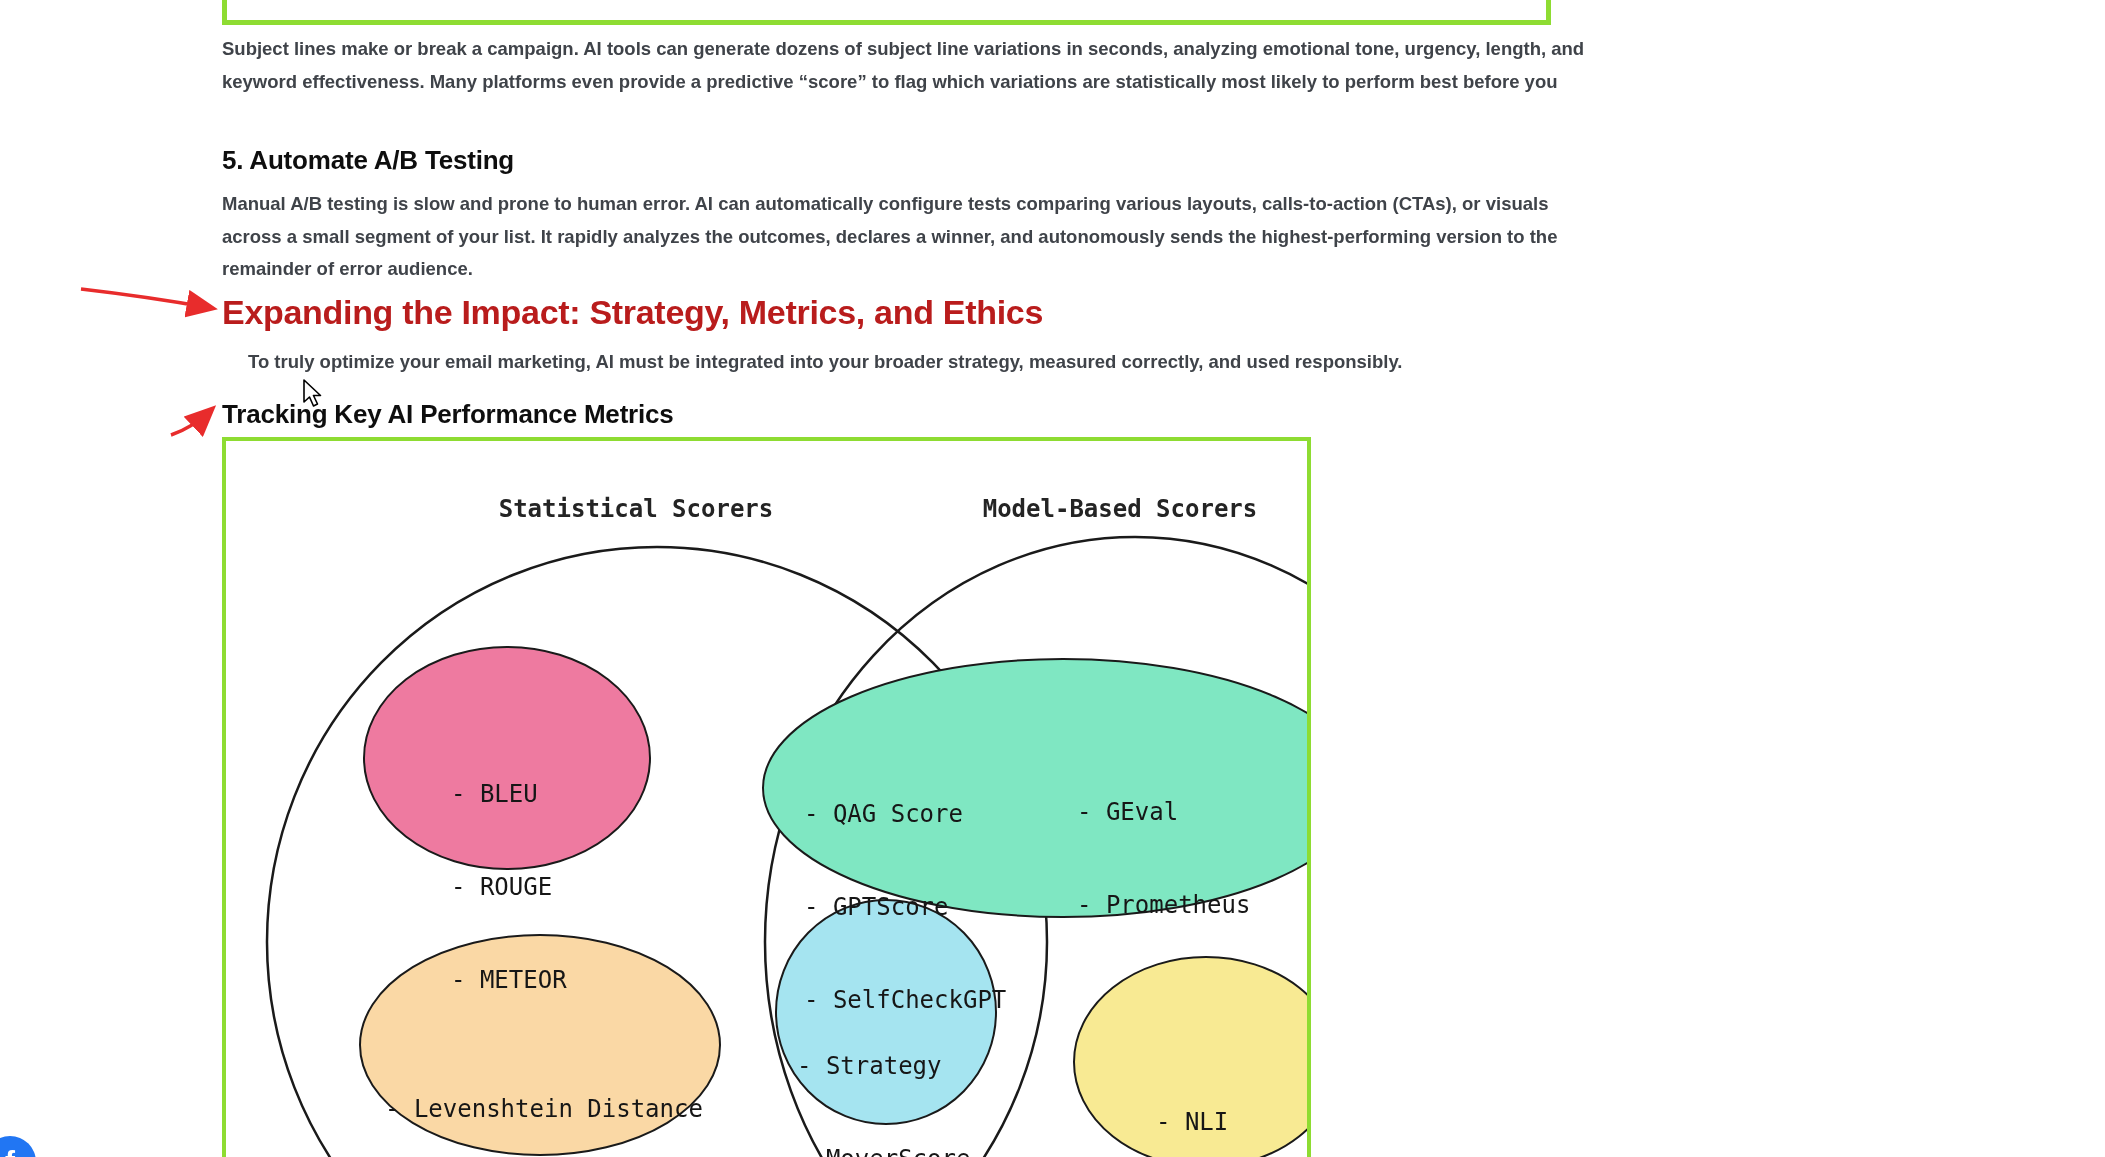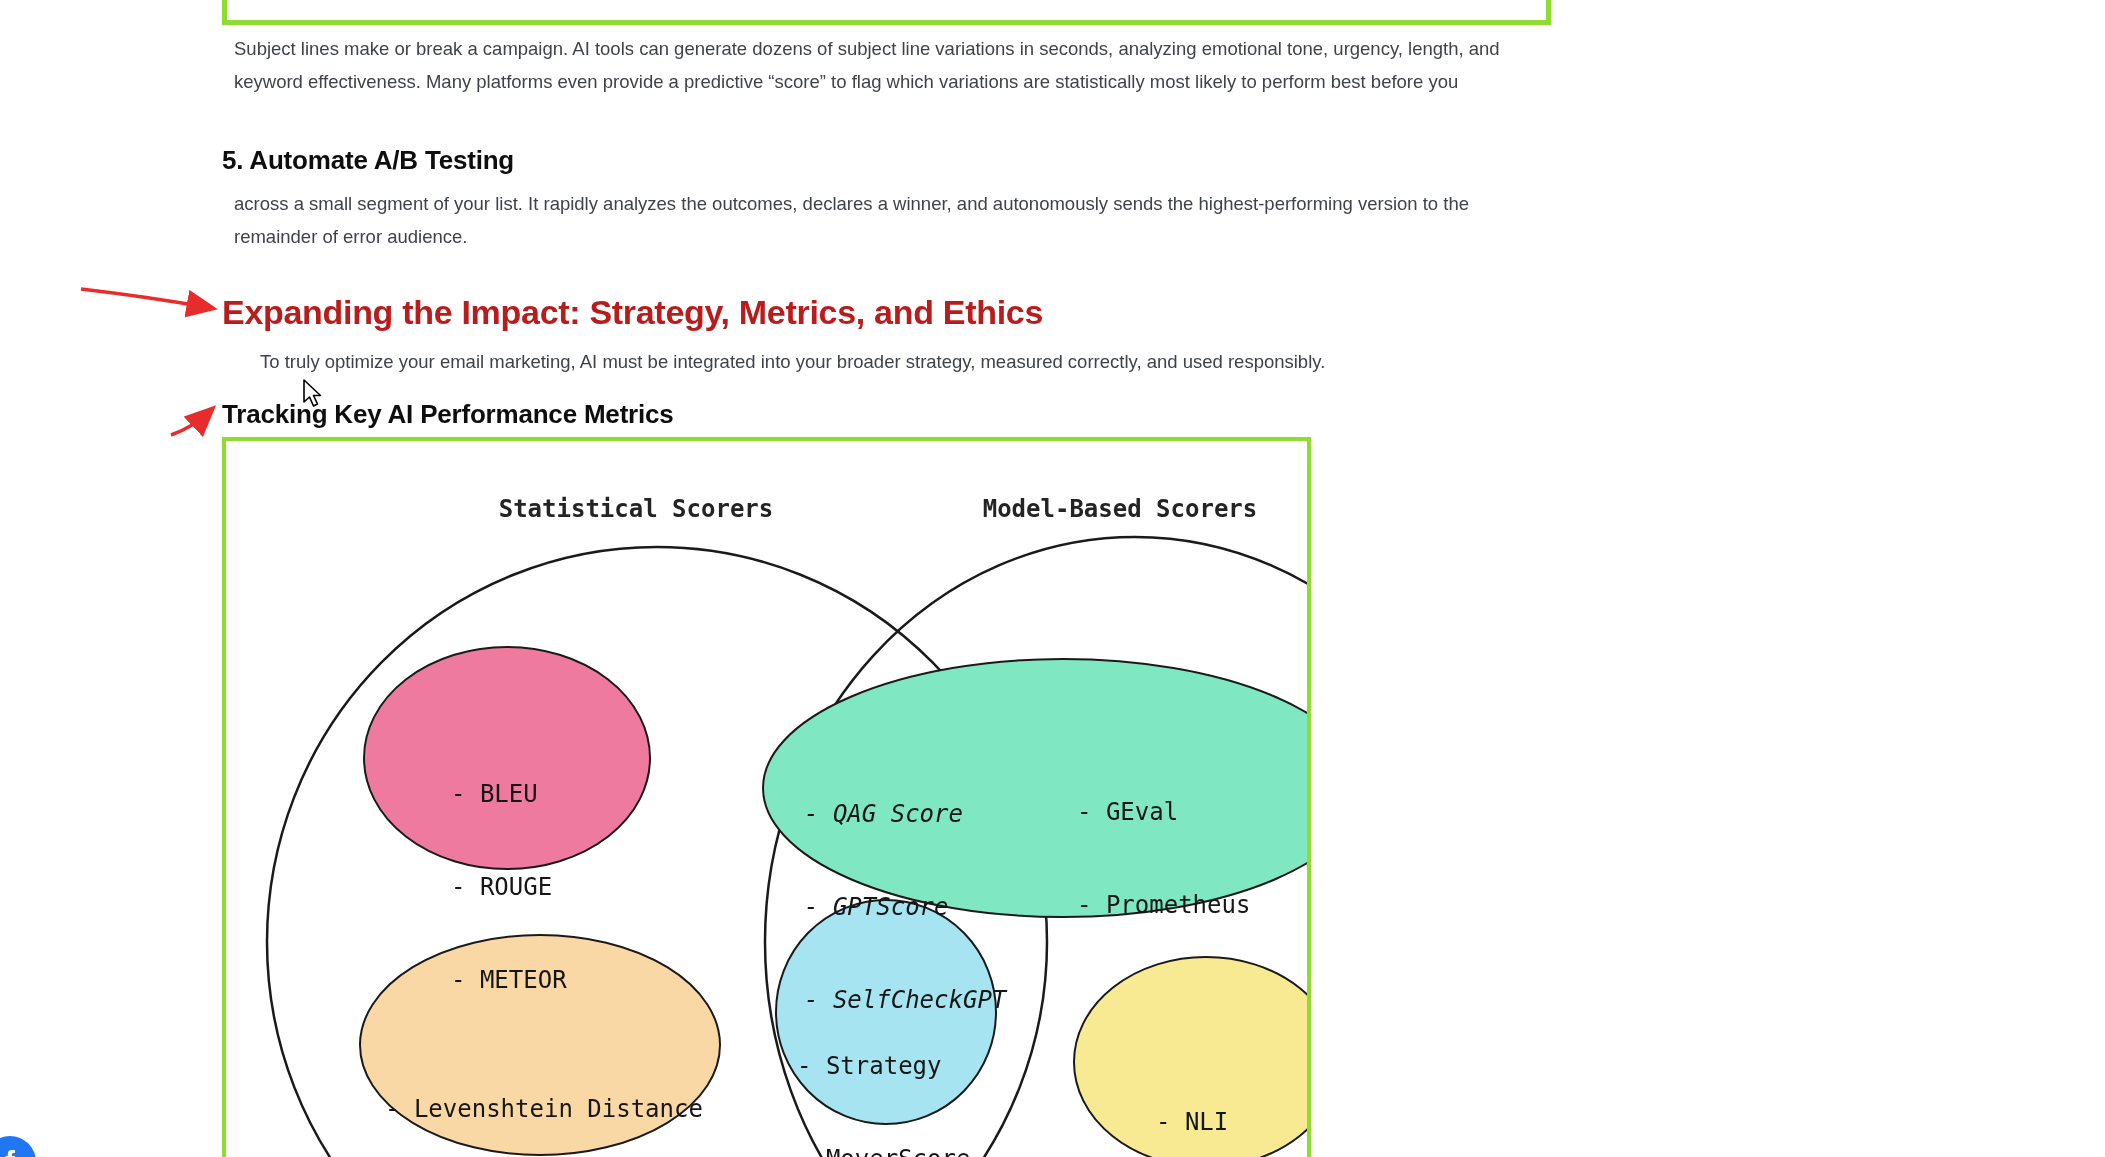--- a/index.html
+++ b/index.html
@@ -7,21 +7,21 @@
     width:2105px;height:1157px;overflow:hidden;position:relative;
     background:#ffffff;font-family:"Liberation Sans",sans-serif;
   }
   .abs{position:absolute;}
   
   .prev-figure{
     left:222px;top:0;width:1329px;height:25px;box-sizing:border-box;
     border-left:5px solid #8edc32;border-right:5px solid #8edc32;border-bottom:5px solid #8edc32;
   }
   .para{
-    left:234px;font-size:18.5px;line-height:32.5px;color:#3f4349;white-space:nowrap;
+    left:222px;font-size:18.5px;line-height:32.5px;color:#3f4349;white-space:nowrap;font-weight:bold;
   }
   .h2{
     left:222px;font-size:34px;line-height:38px;font-weight:bold;color:#b91c1c;white-space:nowrap;
     letter-spacing:-0.3px;
   }
   .h3{
     left:222px;font-size:26px;line-height:34px;font-weight:bold;color:#0e0e0e;white-space:nowrap;
     letter-spacing:-0.2px;
   }
   
@@ -52,20 +52,21 @@
 <div class="abs prev-figure"></div>
 
 <div class="abs para" style="top:33px;">
   <div>Subject lines make or break a campaign. AI tools can generate dozens of subject line variations in seconds, analyzing emotional tone, urgency, length, and</div>
   <div>keyword effectiveness. Many platforms even provide a predictive “score” to flag which variations are statistically most likely to perform best before you</div>
 </div>
 
 <div class="abs h3" style="top:143px;">5. Automate A/B Testing</div>
 
 <div class="abs para" style="top:188px;">
+  <div>Manual A/B testing is slow and prone to human error. AI can automatically configure tests comparing various layouts, calls-to-action (CTAs), or visuals</div>
   <div>across a small segment of your list. It rapidly analyzes the outcomes, declares a winner, and autonomously sends the highest-performing version to the</div>
   <div>remainder of error audience.</div>
 </div>
 
 <div class="abs h2" style="top:293px;">Expanding the Impact: Strategy, Metrics, and Ethics</div>
 
 <div class="abs para" style="top:346px;margin-left:26px;">
   <div>To truly optimize your email marketing, AI must be integrated into your broader strategy, measured correctly, and used responsibly.</div>
 </div>
 
@@ -100,21 +101,21 @@
 
   <div class="venn-title" style="left:260px;top:52px;">Statistical Scorers</div>
   <div class="venn-title" style="left:744px;top:52px;">Model-Based Scorers</div>
 
   <div class="venn-list" style="left:225px;top:276px;">
     <div>- BLEU</div>
     <div>- ROUGE</div>
     <div>- METEOR</div>
   </div>
 
-  <div class="venn-list" style="left:578px;top:296px;font-style:italic;">
+  <div class="venn-list" style="left:578px;top:296px;">
     <div>- QAG Score</div>
     <div>- GPTScore</div>
     <div>- SelfCheckGPT</div>
   </div>
 
   <div class="venn-list" style="left:851px;top:294px;">
     <div>- GEval</div>
     <div>- Prometheus</div>
   </div>
 

